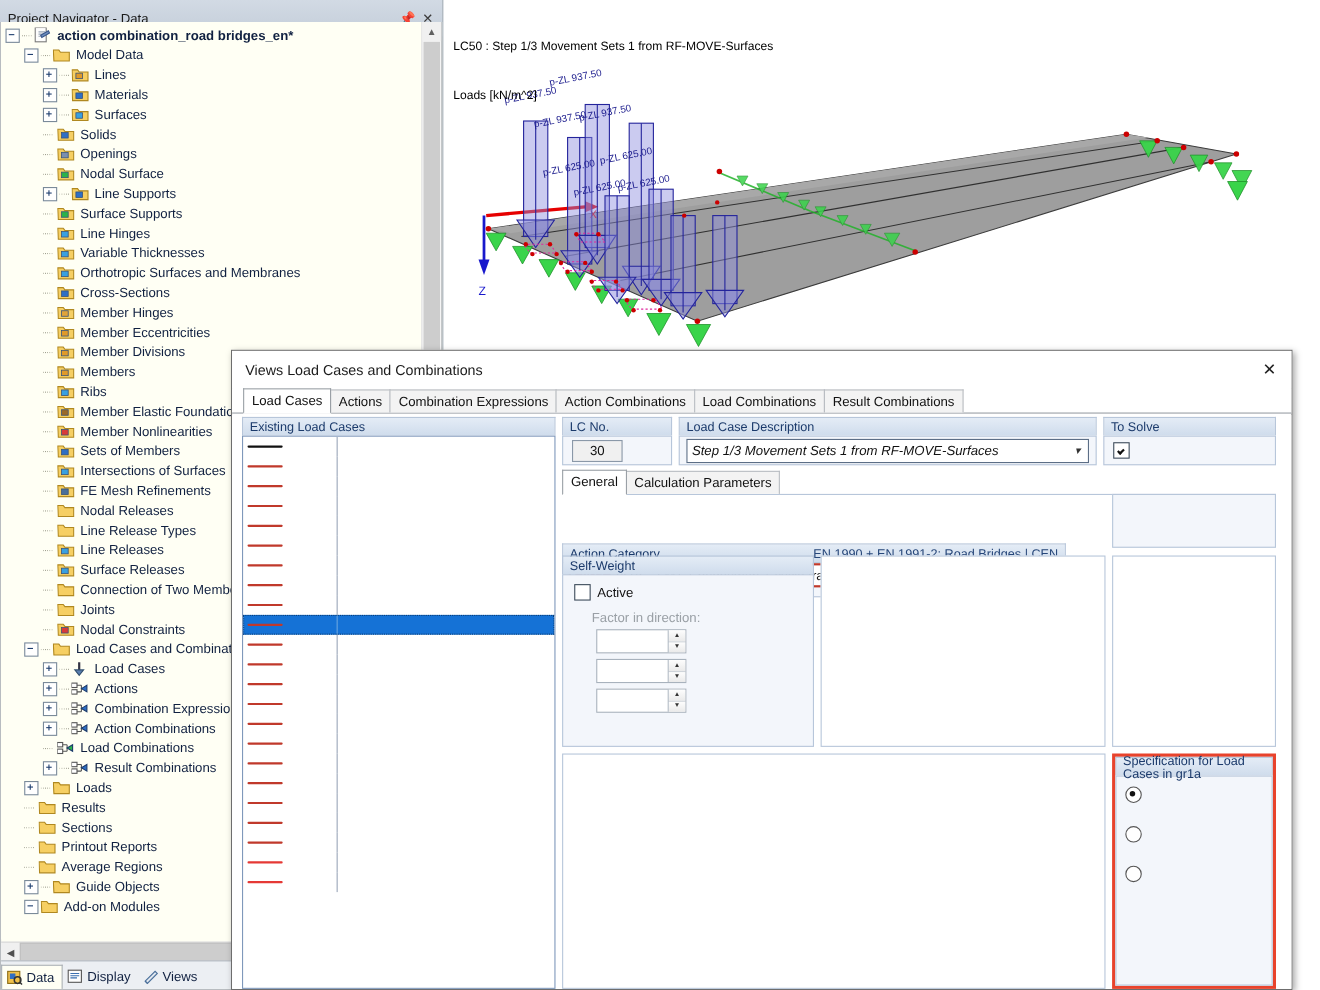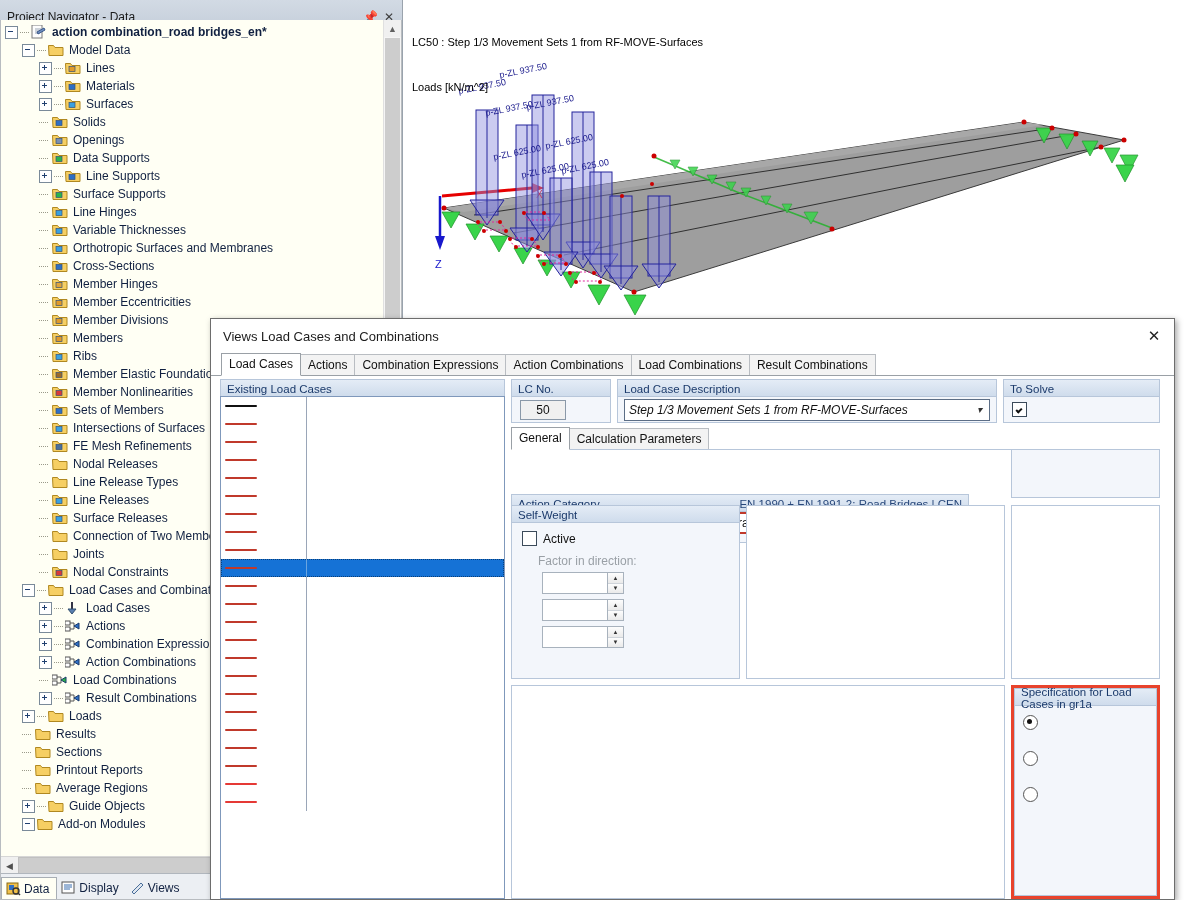--- a/index.html
+++ b/index.html
@@ -285,21 +285,21 @@
           </div>
           <div class="tnode">
             <span class="indent" style="width: 34px;"></span>
             <span class="dots" style="margin-right: 4px;"></span>
             <span class="ico">
               <svg width="16" height="14">
                 <path d="M0.5 2.5h5l1.5 2h8v8h-14z" fill="#f6cf63" stroke="#b08820" stroke-width="1"></path>
                 <rect x="4" y="5.5" width="6" height="5" fill="#2bb34a" stroke="#33507a" stroke-width=".7"></rect>
               </svg>
             </span>
-            <span class="tlabel">Data Supports</span>
+            <span class="tlabel">Nodal Surface</span>
           </div>
           <div class="tnode">
             <span class="indent" style="width: 34px;"></span>
             <span class="expander plus"></span>
             <span class="dots" style="margin-right: 2px;"></span>
             <span class="ico">
               <svg width="16" height="14">
                 <path d="M0.5 2.5h5l1.5 2h8v8h-14z" fill="#f6cf63" stroke="#b08820" stroke-width="1"></path>
                 <rect x="4" y="5.5" width="6" height="5" fill="#2f6fc4" stroke="#33507a" stroke-width=".7"></rect>
               </svg>
@@ -1100,21 +1100,21 @@
               <div class="c2"></div>
             </div>
           </div>
       </div>
 
       <div class="grp" id="grp-lcno" style="left:300px; top:2px; width:100px; height:44px;">
         <div class="grp-hdr">
           <span>LC No.</span>
         </div>
         <div class="grp-inner" style="display:flex;align-items:center;padding:0 8px;">
-          <div class="txtbox" style="width:46px;justify-content:center;background:#f0f0f0;">50</div>
+          <div class="txtbox" style="width:46px;justify-content:center;background:#f0f0f0;">30</div>
         </div>
       </div>
 
       <div class="grp" id="grp-lcdesc" style="left:406px; top:2px; width:380px; height:44px;">
         <div class="grp-hdr">
           <span>Load Case Description</span>
         </div>
         <div class="grp-inner" style="display:flex;align-items:center;padding:0 6px;">
           <div class="combo" style="flex:1;font-style:italic;">
             <span>Step 1/3 Movement Sets 1 from RF-MOVE-Surfaces</span>

